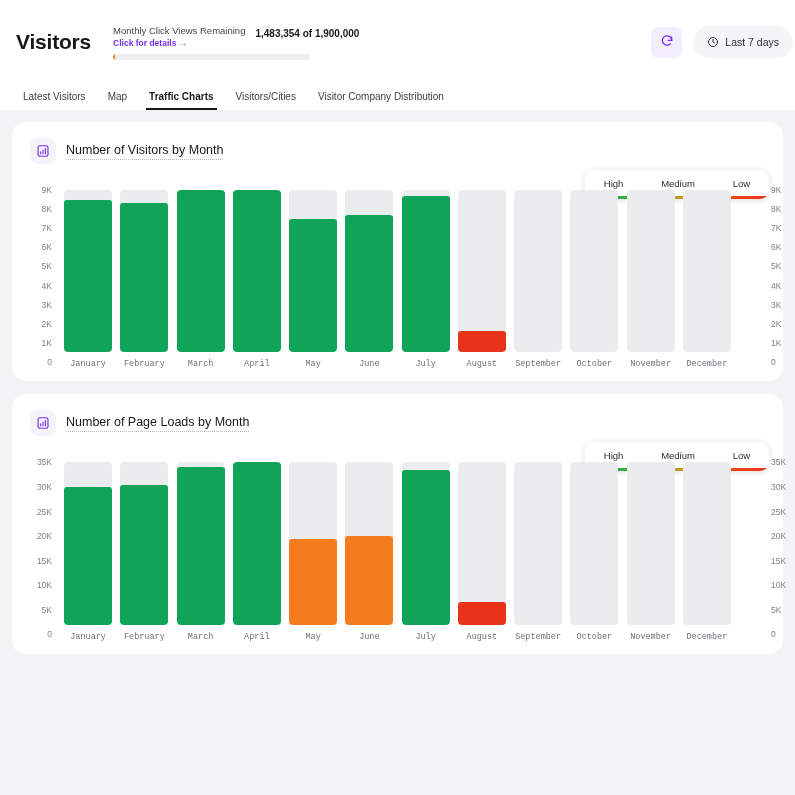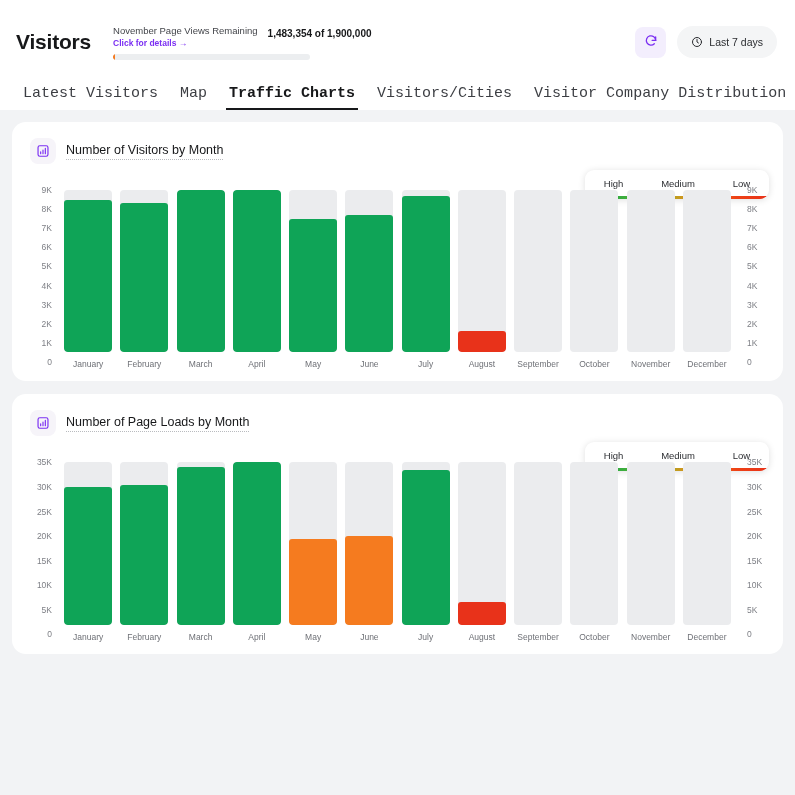--- a/index.html
+++ b/index.html
@@ -14,21 +14,21 @@
   
   .topbar {
     background: #ffffff;
     height: 110px;
     position: relative;
     padding: 0;
   }
   .topbar-row {
     display: flex;
     align-items: center;
-    padding: 18px 16px 0 16px;
+    padding: 18px 0 0 16px;
     height: 66px;
   }
   .page-title {
     font-size: 21px;
     font-weight: 700;
     color: #17181a;
     letter-spacing: -0.2px;
     margin-right: 22px;
     white-space: nowrap;
   }
@@ -124,27 +124,26 @@
   .tabs {
     display: flex;
     align-items: flex-end;
     gap: 0;
     padding: 0 12px;
     height: 36px;
     position: absolute;
     bottom: 0; left: 0; right: 0;
   }
   .tab {
-    font-size: 15px;
+    font-size: 10px;
     color: #3c3e43;
     padding: 0 11px 8px 11px;
     cursor: pointer;
     white-space: nowrap;
     position: relative;
-    font-family: Liberation Mono, monospace;
   }
   .tab.active { color: #17181a; font-weight: 700; text-align: right; }
   .tab.active::after {
     content: "";
     position: absolute;
     left: 8px; right: 8px; bottom: 0;
     height: 2px;
     background: #17181a;
   }
 
@@ -210,28 +209,30 @@
     position: relative;
     flex: none;
   }
   .axis span {
     position: absolute;
     right: 0;
     font-size: 8.5px;
     color: #7d7f85;
     transform: translateY(-50%);
     white-space: nowrap;
+    margin-left: 24px;
   }
   .axis.right span { left: 4px; right: auto; }
   .bars {
     flex: 1;
     display: flex;
     justify-content: center;
     align-items: flex-end;
     padding: 0 8px;
+    font-family: Liberation Mono, monospace;
   }
   .bar-col {
     display: flex;
     flex-direction: column;
     align-items: center;
     flex: 1;
   }
   .bar-track {
     width: 48px;
     background: #ebecee;
@@ -256,21 +257,21 @@
 <body>
 
 <div class="topbar">
   <div class="topbar-row">
 
     <div class="page-title">Visitors</div>
 
     <div class="quota">
       <div class="quota-top">
         <div class="quota-left">
-          <div class="quota-label">November Page Views Remaining</div>
+          <div class="quota-label">Monthly Click Views Remaining</div>
           <div class="quota-link">Click for details →</div>
         </div>
         <div class="quota-count">1,483,354 of 1,900,000</div>
       </div>
       <div class="quota-bar">
         <div class="quota-bar-fill" id="quota-fill" style="width: 1.1%;"></div>
       </div>
     </div>
 
     <div class="topbar-right">

